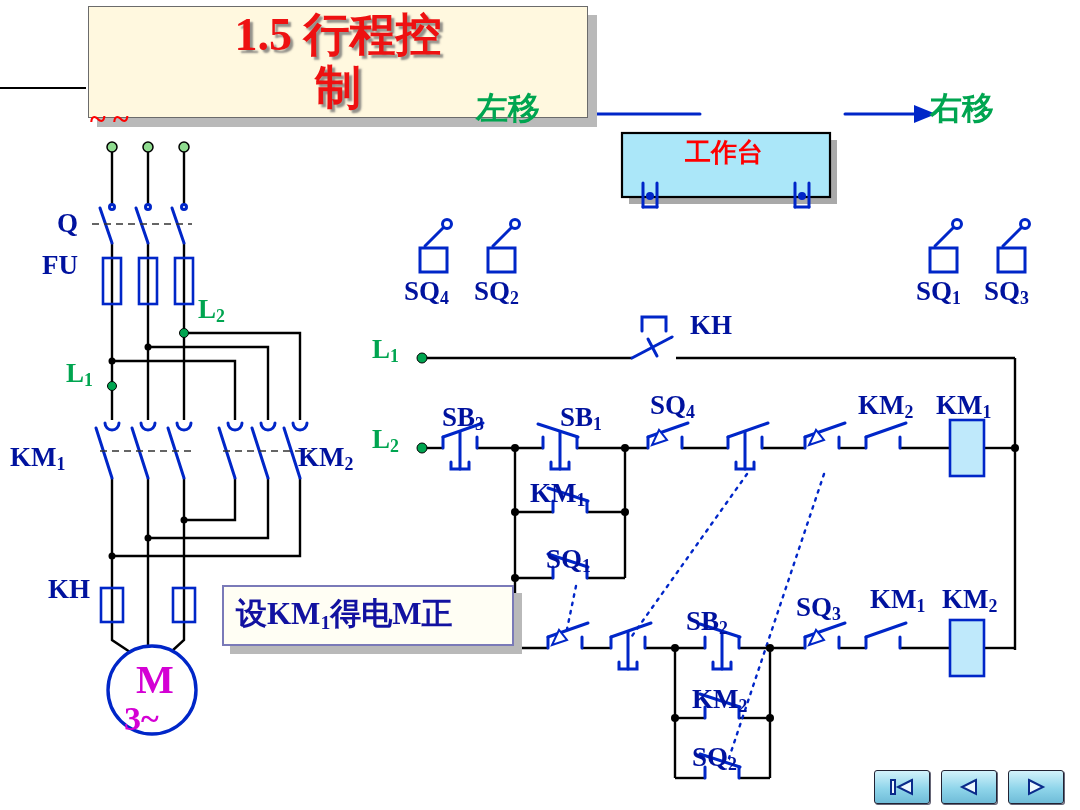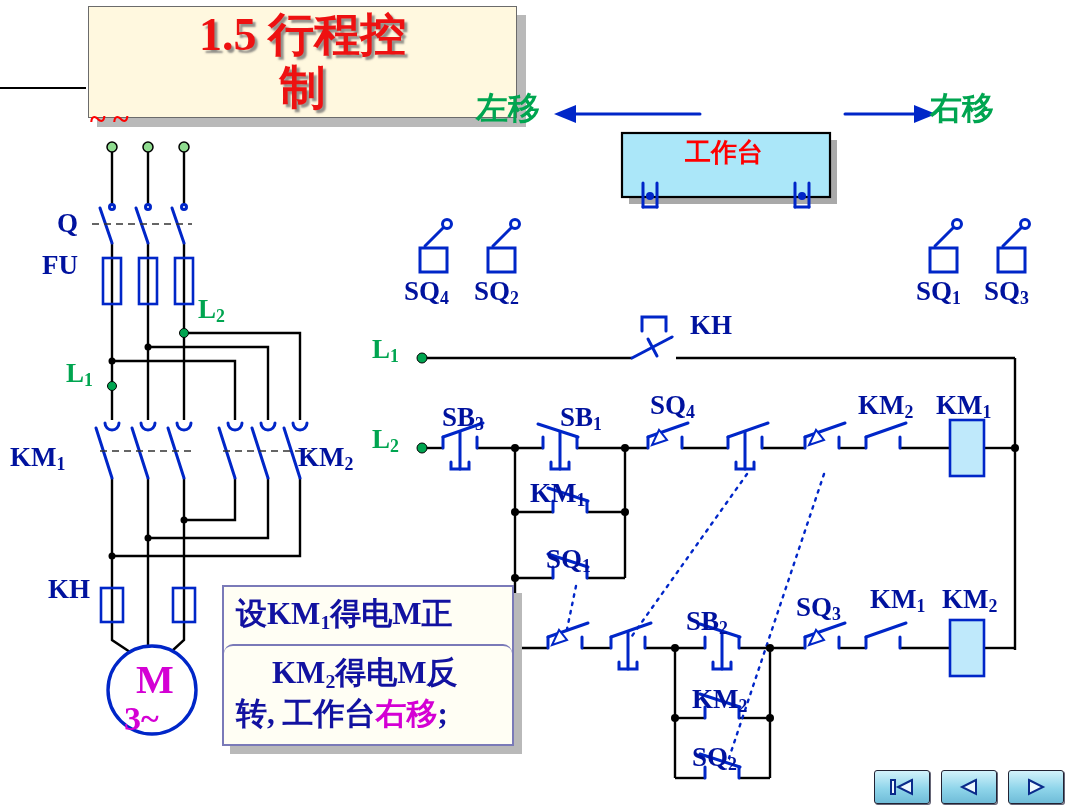--- a/index.html
+++ b/index.html
@@ -29,37 +29,37 @@
   .lbl { position:absolute; font-weight:bold; font-size:27px; line-height:1;
          color:#00129E; white-space:nowrap; }
   .lbl sub { font-size:0.66em; vertical-align:baseline; position:relative; top:0.24em; }
   .green   { color:#00A550; }
   .red     { color:#FF0000; }
   .magenta { color:#D400D4; }
   .ctr     { text-align:center; }
 
   
   .title-box {
-    position:absolute; left:88px; top:6px; width:429px; height:112px;
+    position:absolute; left:88px; top:6px; width:500px; height:112px;
     background:#FFF8DF; border:1px solid #6b6b6b;
     box-shadow:9px 9px 0 0 #b9b9b9;
     color:#EE1111; font-weight:bold; font-size:46px; line-height:1.16;
     text-align:center; padding-top:1px;
     text-shadow:3px 3px 2px rgba(110,110,110,.75);
   }
 
   
   .wt-label { position:absolute; left:622px; top:139px; width:208px;
     text-align:center; color:#FF0000; font-weight:bold; font-size:26px; }
 
   
   .notes { position:absolute; left:222px; top:585px; width:292px;
     background:#FFFEF4; border:2px solid #7a7ab8; box-shadow:8px 8px 0 0 #b9b9b9; }
   .note  { padding:7px 10px 9px 12px; font-weight:bold; font-size:31px;
-    line-height:1.32; color:#1212A0;border-radius:9px; }
+    line-height:1.32; color:#1212A0; }
   .note sub { font-size:0.64em; vertical-align:baseline; position:relative; top:0.24em; }
   .note .hl { color:#D400D4; }
   .note2 { border-top:2px solid #7a7ab8; }
   .nline.indent { text-indent:36px; }
 
   
   .nav { position:absolute; left:874px; top:770px; display:flex; gap:11px; }
   .navbtn { width:56px; height:34px; border:1px solid #223; border-radius:3px;
     background:linear-gradient(180deg,#d2f2fb 0%,#8FD5EA 55%,#6fbcd8 100%);
     display:flex; align-items:center; justify-content:center; cursor:pointer;
@@ -374,24 +374,20 @@
 <div class="lbl" style="left:686px;top:608px"><span>SB</span><sub>2</sub></div>
 <div class="lbl" style="left:796px;top:594px"><span>SQ</span><sub>3</sub></div>
 <div class="lbl" style="left:870px;top:586px"><span>KM</span><sub>1</sub></div>
 <div class="lbl" style="left:942px;top:586px"><span>KM</span><sub>2</sub></div>
 <div class="lbl" style="left:692px;top:686px"><span>KM</span><sub>2</sub></div>
 <div class="lbl" style="left:692px;top:744px"><span>SQ</span><sub>2</sub></div>
 
 <div class="notes">
   <div class="note">
     <div class="nline"><span>设KM</span><sub>1</sub><span>得电M正</span></div>
-  </div>
-  <div class="note note2">
-    <div class="nline indent"><span>KM</span><sub>2</sub><span>得电M反</span></div>
-    <div class="nline"><span>转, 工作台</span><span class="hl">右移</span><span>;</span></div>
   </div>
 </div>
 
 <div class="nav">
   <button class="navbtn">
     <svg class="navicon" width="30" height="20">
       <rect x="4" y="3" width="4" height="14"></rect>
         <polygon points="25,3 11,10 25,17"></polygon>
     </svg>
   </button>

